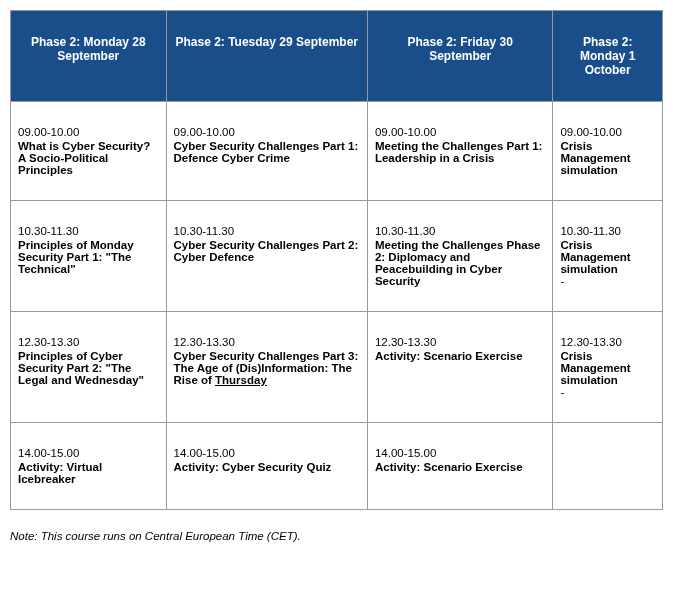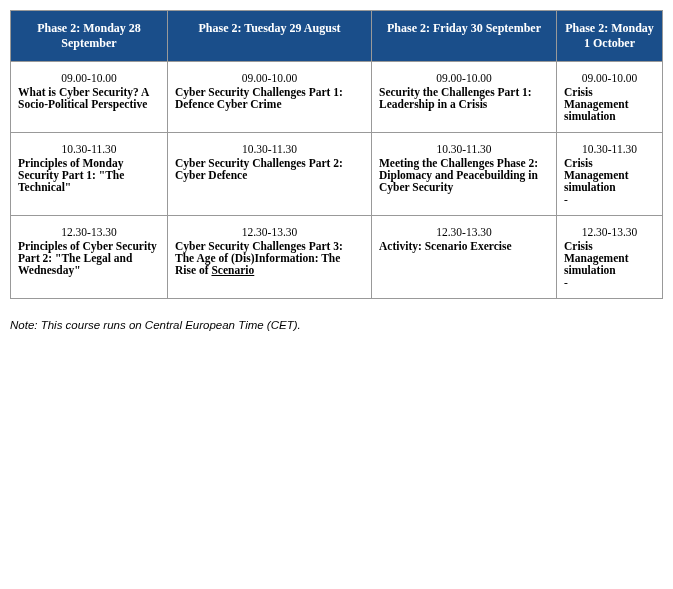--- a/index.html
+++ b/index.html
@@ -10,42 +10,40 @@
       padding: 10px;
       width: 673px;
     }
     .schedule-table {
       width: 100%;
       border-collapse: collapse;
       border: 1px solid #999;
     }
     .schedule-table th, .schedule-table td {
       border: 1px solid #999;
-      padding: 10px 7px;
+      padding: 24px 7px;
       vertical-align: top;
-      font-family: Liberation Serif, serif;
     }
     .schedule-table th {
       background-color: #1a4e8a;
       color: #fff;
       font-weight: bold;
       text-align: center;
       font-size: 12px;
     }
     .schedule-table td {
       background-color: #fff;
       font-size: 11.5px;
       color: #000;
     }
     .time-slot {
       display: block;
       font-weight: normal;
       font-size: 11.5px;
       margin-bottom: 2px;
-      text-align: center;
     }
     .session-title {
       font-weight: bold;
     }
     .note {
       margin-top: 20px;
       font-size: 11.5px;
       font-style: italic;
       color: #000;
     }
@@ -54,40 +52,46 @@
       color: #000;
     }
   </style>
 </head>
 <body>
 
 <table class="schedule-table">
   <thead>
     <tr>
       <th>Phase 2: Monday 28 September</th>
-      <th>Phase 2: Tuesday 29 August</th>
+      <th>Phase 2: Tuesday 29 September</th>
       <th>Phase 2: Friday 30 September</th>
       <th>Phase 2: Monday 1 October</th>
     </tr>
   </thead>
   <tbody id="table-body">
   <tr>
-        <td><span class="time-slot">09.00-10.00</span><span class="session-title">What is Cyber Security? A Socio-Political Perspective</span></td>
+        <td><span class="time-slot">09.00-10.00</span><span class="session-title">What is Cyber Security? A Socio-Political Principles</span></td>
         <td><span class="time-slot">09.00-10.00</span><span class="session-title">Cyber Security Challenges Part 1: Defence Cyber Crime</span></td>
-        <td><span class="time-slot">09.00-10.00</span><span class="session-title">Security the Challenges Part 1: Leadership in a Crisis</span></td>
+        <td><span class="time-slot">09.00-10.00</span><span class="session-title">Meeting the Challenges Part 1: Leadership in a Crisis</span></td>
         <td><span class="time-slot">09.00-10.00</span><span class="session-title">Crisis Management simulation</span></td>
       </tr>
       <tr>
         <td><span class="time-slot">10.30-11.30</span><span class="session-title">Principles of Monday Security Part 1: "The Technical"</span></td>
         <td><span class="time-slot">10.30-11.30</span><span class="session-title">Cyber Security Challenges Part 2: Cyber Defence</span></td>
         <td><span class="time-slot">10.30-11.30</span><span class="session-title">Meeting the Challenges Phase 2: Diplomacy and Peacebuilding in Cyber Security</span></td>
         <td><span class="time-slot">10.30-11.30</span><span class="session-title">Crisis Management simulation</span><br><span class="dash">-</span></td>
       </tr>
       <tr>
         <td><span class="time-slot">12.30-13.30</span><span class="session-title">Principles of Cyber Security Part 2: "The Legal and Wednesday"</span></td>
-        <td><span class="time-slot">12.30-13.30</span><span class="session-title">Cyber Security Challenges Part 3: The Age of (Dis)Information: The Rise of <u>Scenario</u></span></td>
+        <td><span class="time-slot">12.30-13.30</span><span class="session-title">Cyber Security Challenges Part 3: The Age of (Dis)Information: The Rise of <u>Thursday</u></span></td>
         <td><span class="time-slot">12.30-13.30</span><span class="session-title">Activity: Scenario Exercise</span></td>
         <td><span class="time-slot">12.30-13.30</span><span class="session-title">Crisis Management simulation</span><br><span class="dash">-</span></td>
+      </tr>
+      <tr>
+        <td><span class="time-slot">14.00-15.00</span><span class="session-title">Activity: Virtual Icebreaker</span></td>
+        <td><span class="time-slot">14.00-15.00</span><span class="session-title">Activity: Cyber Security Quiz</span></td>
+        <td><span class="time-slot">14.00-15.00</span><span class="session-title">Activity: Scenario Exercise</span></td>
+        <td></td>
       </tr>
     </tbody>
 </table>
 
 <p class="note">Note: This course runs on Central European Time (CET).</p>
 
 </body></html>

